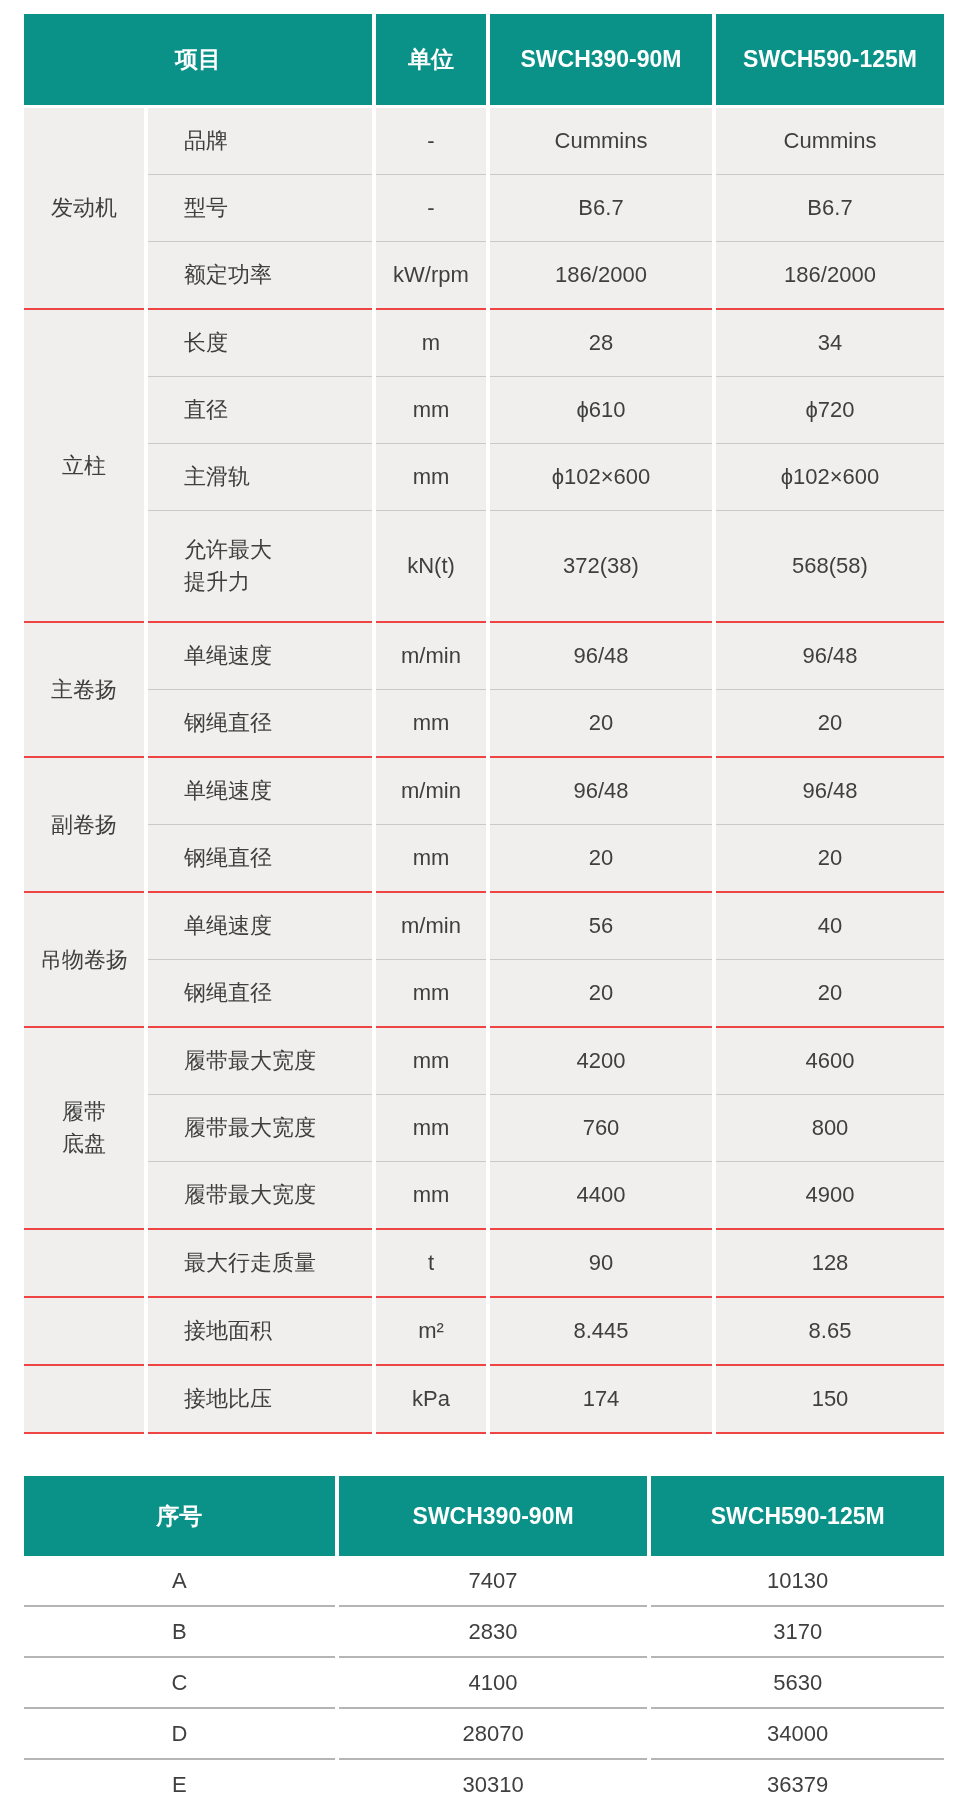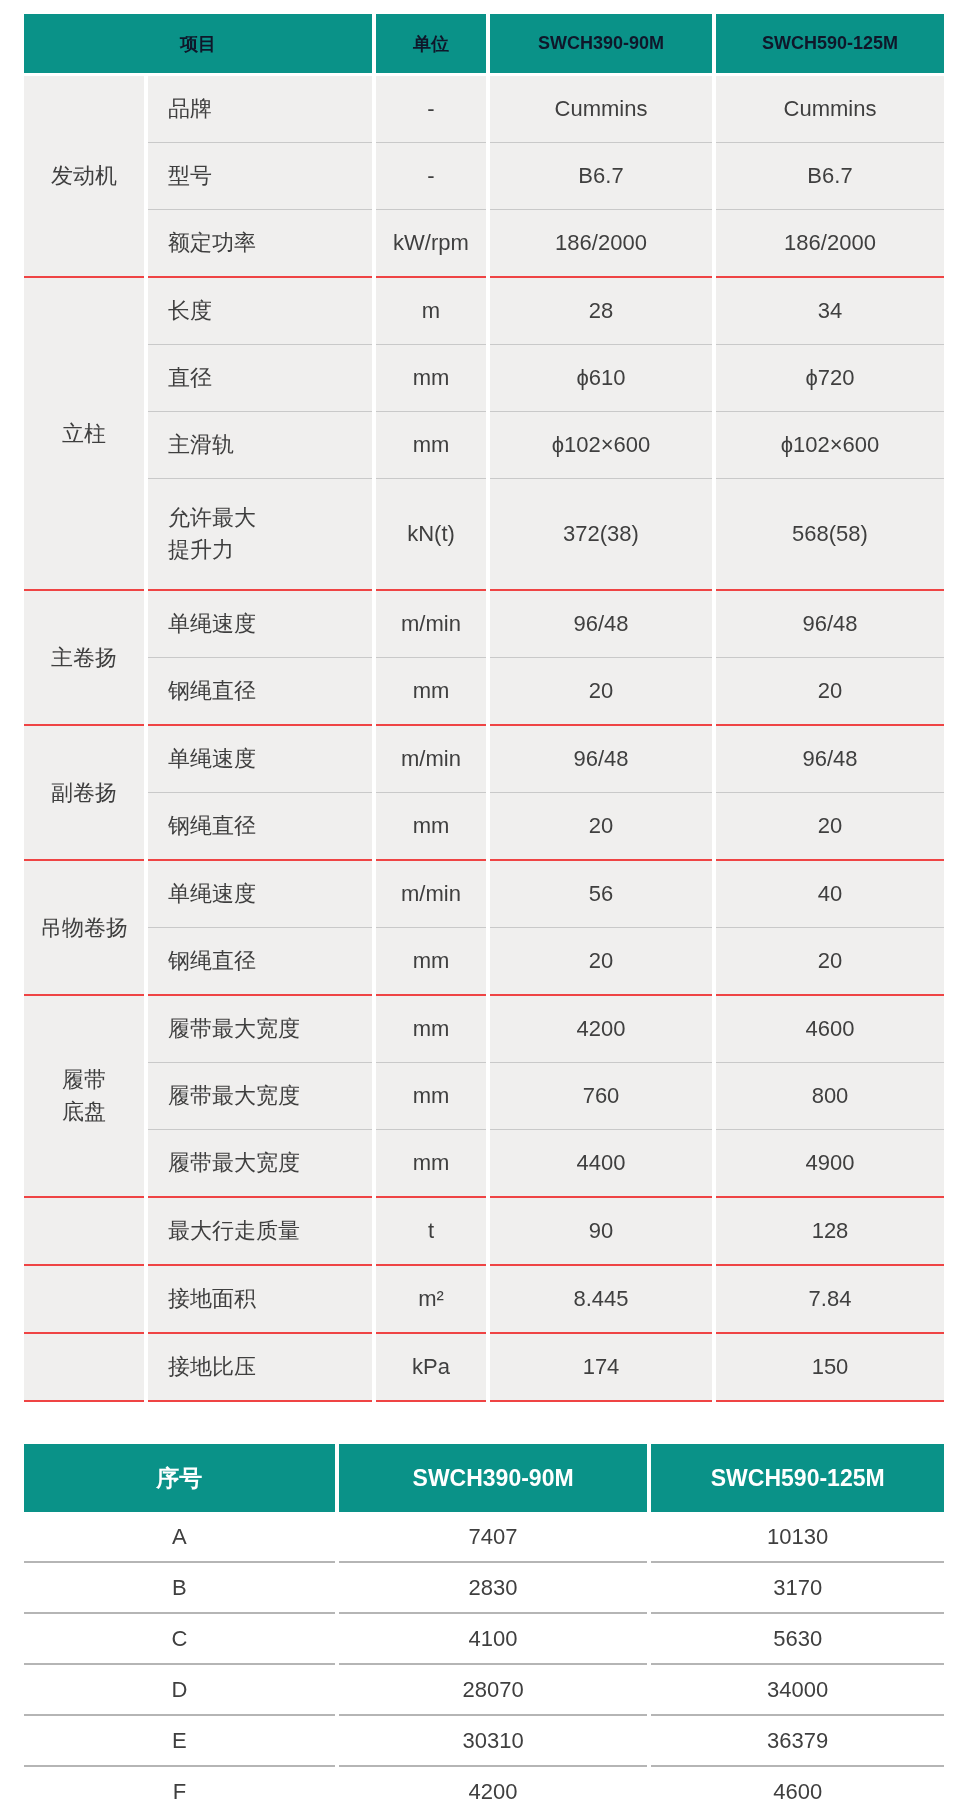--- a/index.html
+++ b/index.html
@@ -18,60 +18,60 @@
   table {
     border-collapse: separate;
     border-spacing: 4px 0;
     table-layout: fixed;
     margin-left: -4px;
   }
   
   table.spec { width: 928px; }
   table.spec th {
     background: #0a9288;
-    color: #0f172a;
+    color: #ffffff;
     font-weight: bold;
-    font-size: 18px;
+    font-size: 23px;
     height: 59px;
     text-align: center;
     border-bottom: 3px solid #ffffff;
-    padding: 0;
+    padding: 16px;
   }
   table.spec td {
     background: #f0efee;
     font-size: 22px;
     height: 66px;
     vertical-align: middle;
     border-bottom: 1px solid #c9c9c9;
     padding: 0;
   }
   table.spec td.group {
     text-align: center;
     white-space: pre-line;
     line-height: 1.45;
   }
   table.spec td.item {
     text-align: left;
-    padding-left: 20px;
+    padding-left: 36px;
     white-space: pre-line;
     line-height: 1.45;
   }
   table.spec td.unit, table.spec td.val { text-align: center; }
   table.spec tr.tall td { height: 110px; }
   table.spec td.gend { border-bottom: 2px solid #ef4444; }
   
   table.dim { width: 928px; margin-top: 42px; }
   table.dim th {
     background: #0a9288;
     color: #ffffff;
     font-weight: bold;
     font-size: 23px;
     height: 56px;
     text-align: center;
-    padding: 6px;
+    padding: 12px;
   }
   table.dim td {
     background: #ffffff;
     font-size: 22px;
     height: 49px;
     text-align: center;
     vertical-align: middle;
     border-bottom: 2px solid #b5b5b5;
     padding: 0;
   }
@@ -213,21 +213,21 @@
       <td class="item gend">最大行走质量</td>
       <td class="unit gend">t</td>
       <td class="val gend">90</td>
       <td class="val gend">128</td>
     </tr>
     <tr>
       <td class="group gend"></td>
       <td class="item gend">接地面积</td>
       <td class="unit gend">m²</td>
       <td class="val gend">8.445</td>
-      <td class="val gend">7.84</td>
+      <td class="val gend">8.65</td>
     </tr>
     <tr>
       <td class="group gend"></td>
       <td class="item gend">接地比压</td>
       <td class="unit gend">kPa</td>
       <td class="val gend">174</td>
       <td class="val gend">150</td>
     </tr>
   </tbody>
     </table>

